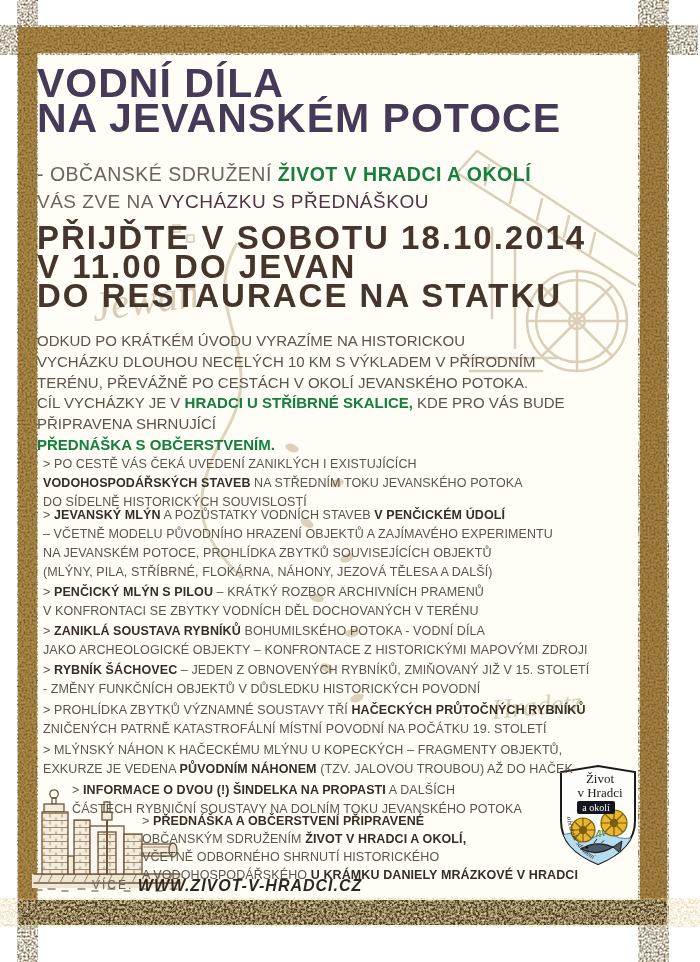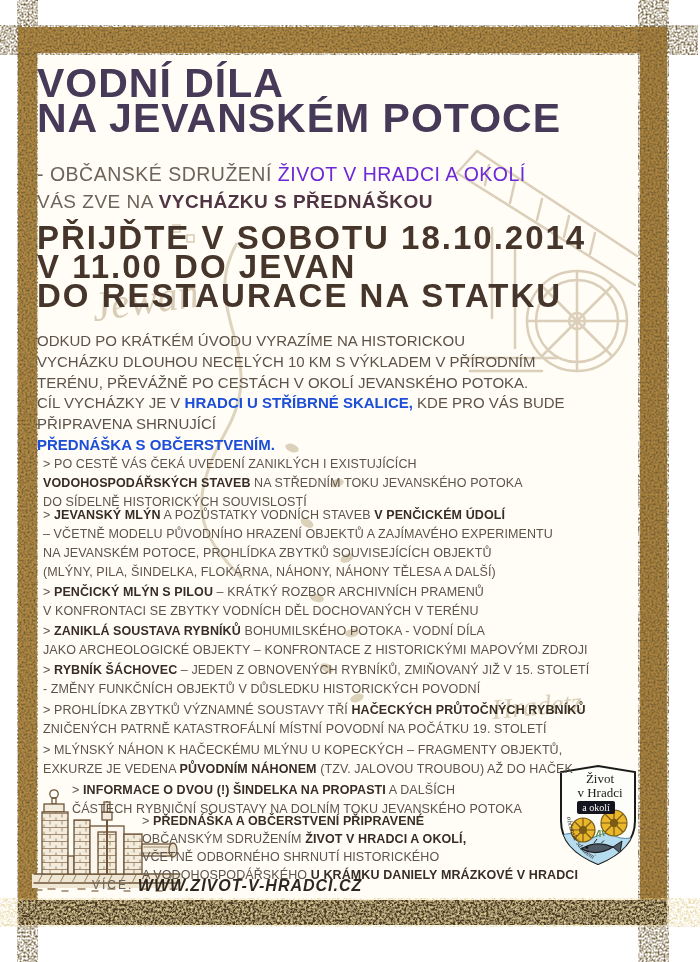--- a/index.html
+++ b/index.html
@@ -6,27 +6,27 @@
   .page{position:relative;width:700px;height:962px;background:#ffffff;overflow:hidden;
         font-family:"Liberation Sans",sans-serif;}
   .abs{position:absolute;}
   .center{left:37px;width:578px;text-align:left;}
   
   .title{font-weight:700;color:#473a58;font-size:41px;letter-spacing:1px;line-height:44px;z-index:4;}
   .org{top:163px;font-size:19.5px;color:#6d645a;letter-spacing:.5px;z-index:4;}
   .invite{top:191px;font-size:19px;color:#6d645a;letter-spacing:.5px;z-index:4;}
   .dates{top:223px;font-size:33px;font-weight:700;color:#46352a;letter-spacing:2px;line-height:29px;z-index:4;}
   .intro{top:331px;font-size:15px;line-height:20.8px;color:#5d5349;z-index:4;}
-  .intro .b{color:#1d4ed8;}
+  .intro .b{color:#15803d;}
   .bullet{position:absolute;font-size:12.5px;line-height:19px;color:#5d5349;letter-spacing:.1px;z-index:4;}
   .bullet .b{color:#372d24;text-align:center;}
   .ln{display:block;white-space:nowrap;}
   .b{font-weight:700;}
-  .c-red{color:#6d28d9;font-weight:400;}
-  .c-plum{color:#4f3444;font-weight:700;margin-top:28px;}
+  .c-red{color:#15803d;font-weight:700;}
+  .c-plum{color:#4f3444;font-weight:400;margin-top:28px;}
   #b1{left:43px;top:455px;}
   #b2{left:43px;top:506px;}
   #b3{left:43px;top:583px;}
   #b4{left:43px;top:622px;}
   #b5{left:43px;top:661px;}
   #b6{left:43px;top:701px;}
   #b7{left:43px;top:741px;}
   #b8{left:72px;top:781px;}
   #b9{left:142px;top:812px;line-height:18px;}
   .footer{top:877px;padding-left:55px;box-sizing:border-box;z-index:4;}
@@ -131,21 +131,21 @@
 
   <div class="bullet" id="b1">
       <span class="ln"><span>&gt; PO CESTĚ VÁS ČEKÁ UVEDENÍ ZANIKLÝCH I EXISTUJÍCÍCH</span></span>
       <span class="ln"><span class="b">VODOHOSPODÁŘSKÝCH STAVEB</span><span> NA STŘEDNÍM TOKU JEVANSKÉHO POTOKA</span></span>
       <span class="ln"><span>DO SÍDELNĚ HISTORICKÝCH SOUVISLOSTÍ</span></span>
     </div>
   <div class="bullet" id="b2">
       <span class="ln"><span>&gt; </span><span class="b">JEVANSKÝ MLÝN</span><span> A POZŮSTATKY VODNÍCH STAVEB </span><span class="b">V PENČICKÉM ÚDOLÍ</span></span>
       <span class="ln"><span>– VČETNĚ MODELU PŮVODNÍHO HRAZENÍ OBJEKTŮ A ZAJÍMAVÉHO EXPERIMENTU</span></span>
       <span class="ln"><span>NA JEVANSKÉM POTOCE, PROHLÍDKA ZBYTKŮ SOUVISEJÍCÍCH OBJEKTŮ</span></span>
-      <span class="ln"><span>(MLÝNY, PILA, ŠINDELKA, FLOKÁRNA, NÁHONY, NÁHONY TĚLESA A DALŠÍ)</span></span>
+      <span class="ln"><span>(MLÝNY, PILA, STŘÍBRNÉ, FLOKÁRNA, NÁHONY, JEZOVÁ TĚLESA A DALŠÍ)</span></span>
     </div>
   <div class="bullet" id="b3">
       <span class="ln"><span>&gt; </span><span class="b">PENČICKÝ MLÝN S PILOU</span><span> – KRÁTKÝ ROZBOR ARCHIVNÍCH PRAMENŮ</span></span>
       <span class="ln"><span>V KONFRONTACI SE ZBYTKY VODNÍCH DĚL DOCHOVANÝCH V TERÉNU</span></span>
     </div>
   <div class="bullet" id="b4">
       <span class="ln"><span>&gt; </span><span class="b">ZANIKLÁ SOUSTAVA RYBNÍKŮ</span><span> BOHUMILSKÉHO POTOKA - VODNÍ DÍLA</span></span>
       <span class="ln"><span>JAKO ARCHEOLOGICKÉ OBJEKTY – KONFRONTACE Z HISTORICKÝMI MAPOVÝMI ZDROJI</span></span>
     </div>
   <div class="bullet" id="b5">

